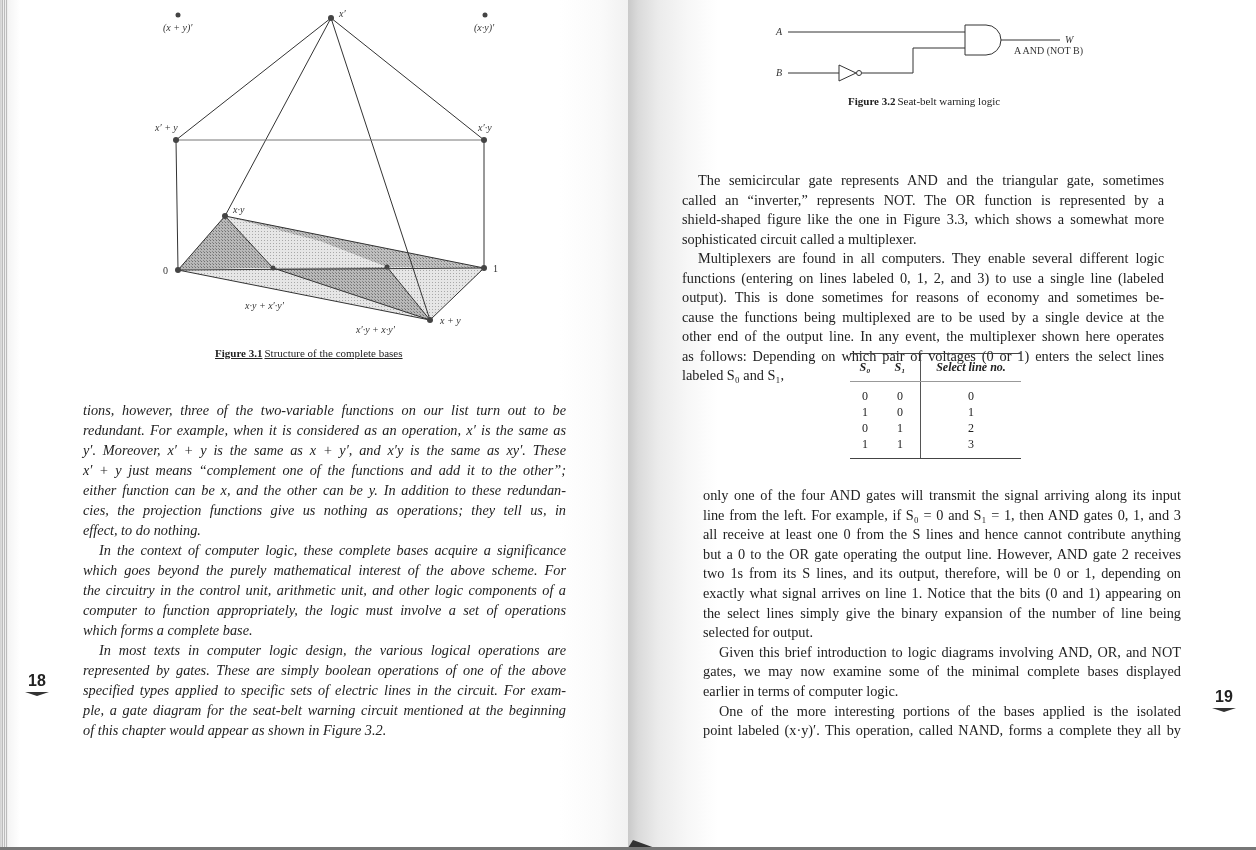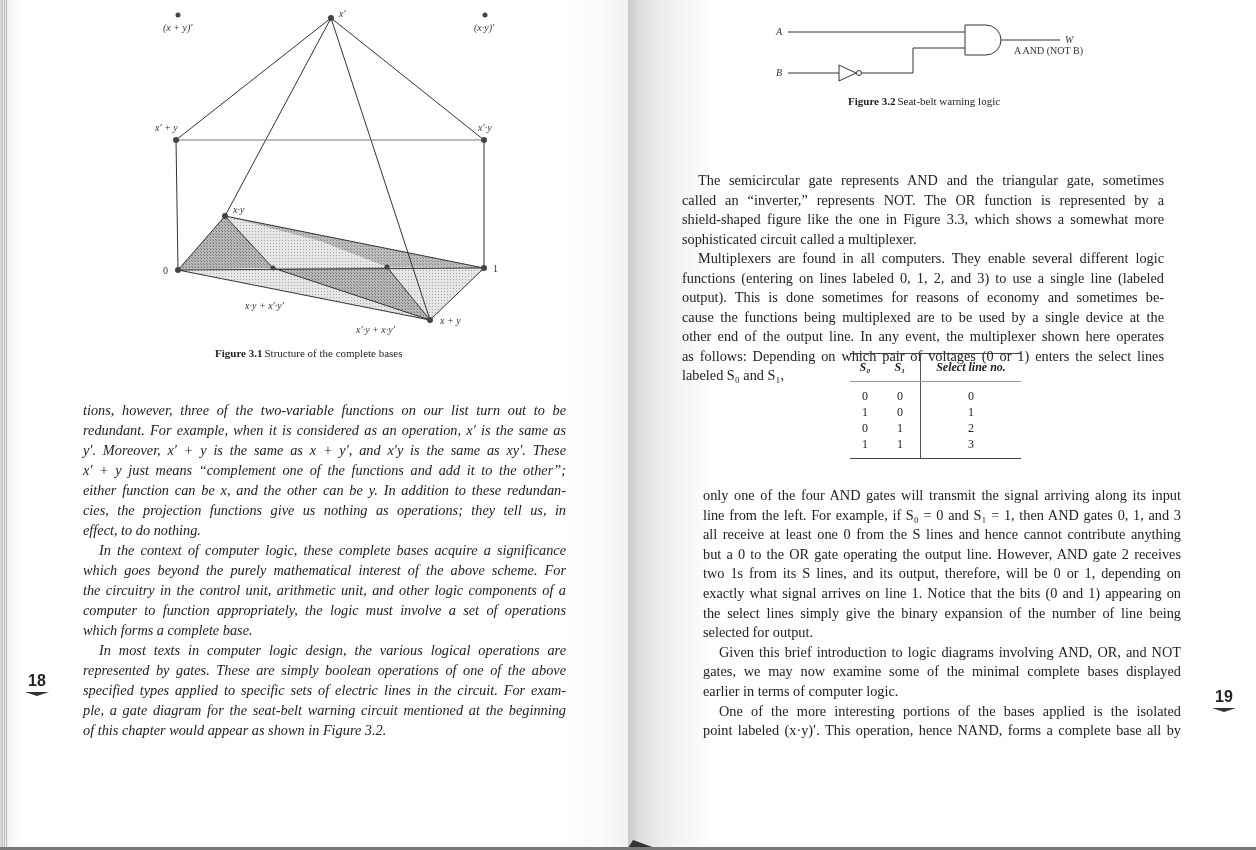--- a/index.html
+++ b/index.html
@@ -95,21 +95,21 @@
     <text class="lbl" x="155" y="131">x′ + y</text>
     <text class="lbl" x="478" y="131">x′·y</text>
     <text class="lbl" x="233" y="213">x·y</text>
     <text class="lbl-up" x="163" y="274">0</text>
     <text class="lbl-up" x="493" y="272">1</text>
     <text class="lbl" x="440" y="324">x + y</text>
     <text class="lbl" x="245" y="309">x·y + x′·y′</text>
     <text class="lbl" x="356" y="333">x′·y + x·y′</text>
   </svg>
 
-  <div class="caption" style="left:215px;top:347px;">
+  <div class="caption" style="left:215px;top:347px;text-decoration:underline;">
     <b>Figure 3.1</b><span>Structure of the complete bases</span>
   </div>
 
   <div class="text-block" style="left:83px;top:400px;width:483px;font-style:italic;">
     <p>
       <span class="l">tions, however, three of the two-variable functions on our list turn out to be</span>
       <span class="l">redundant. For example, when it is considered as an operation, x′ is the same as</span>
       <span class="l">y′. Moreover, x′ + y is the same as x + y′, and x′y is the same as xy′. These</span>
       <span class="l">x′ + y just means “complement one of the functions and add it to the other”;</span>
       <span class="l">either function can be x, and the other can be y. In addition to these redundan-</span>
@@ -220,21 +220,21 @@
       <span class="l">the select lines simply give the binary expansion of the number of line being</span>
       <span class="last">selected for output.</span>
     </p>
     <p>
       <span class="l" style="padding-left:16px;">Given this brief introduction to logic diagrams involving AND, OR, and NOT</span>
       <span class="l">gates, we may now examine some of the minimal complete bases displayed</span>
       <span class="last">earlier in terms of computer logic.</span>
     </p>
     <p>
       <span class="l" style="padding-left:16px;">One of the more interesting portions of the bases applied is the isolated</span>
-      <span class="l">point labeled (x·y)′. This operation, hence NAND, forms a complete base all by</span>
+      <span class="l">point labeled (x·y)′. This operation, called NAND, forms a complete they all by</span>
     </p>
   </div>
 
   <div class="page-num" style="left:581px;top:688px;">
     <span>19</span>
     <span class="arrow"></span>
   </div>
 </div>
 
 <svg class="gutter-shadow" width="30" height="10" viewBox="0 0 30 10">

